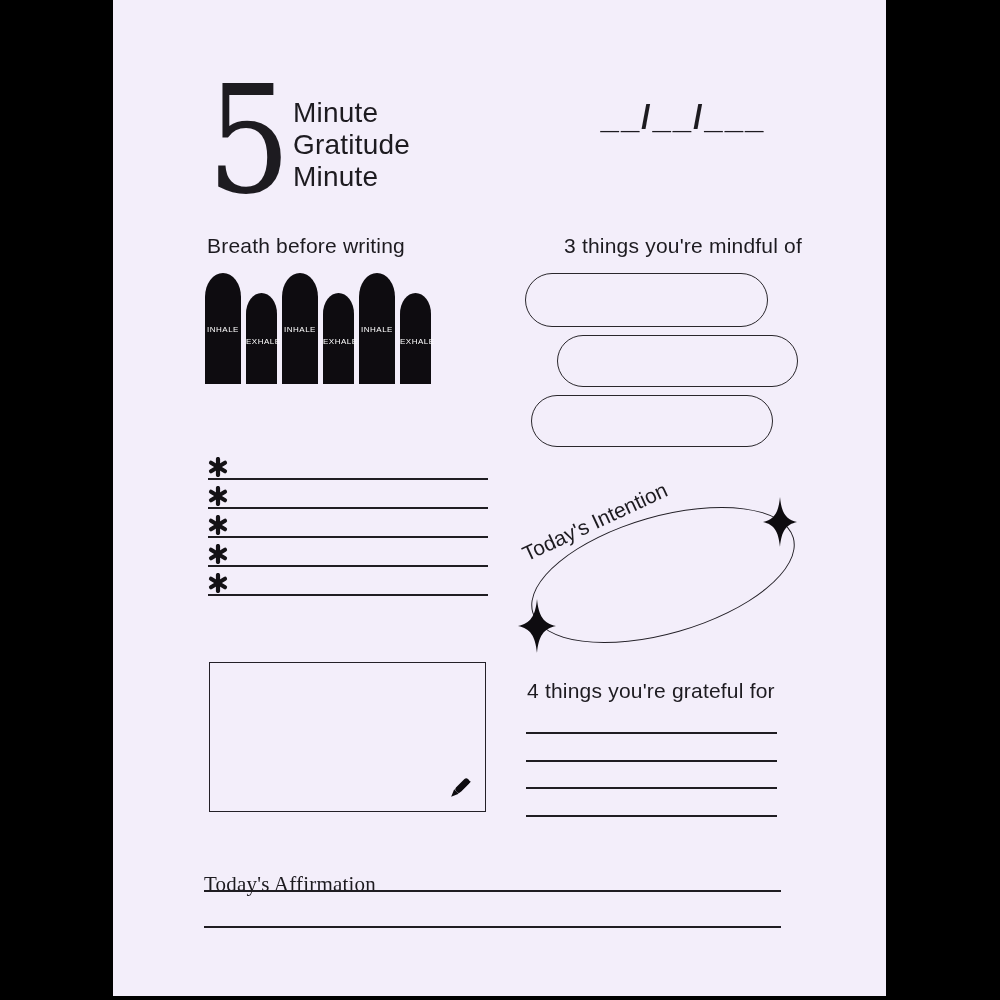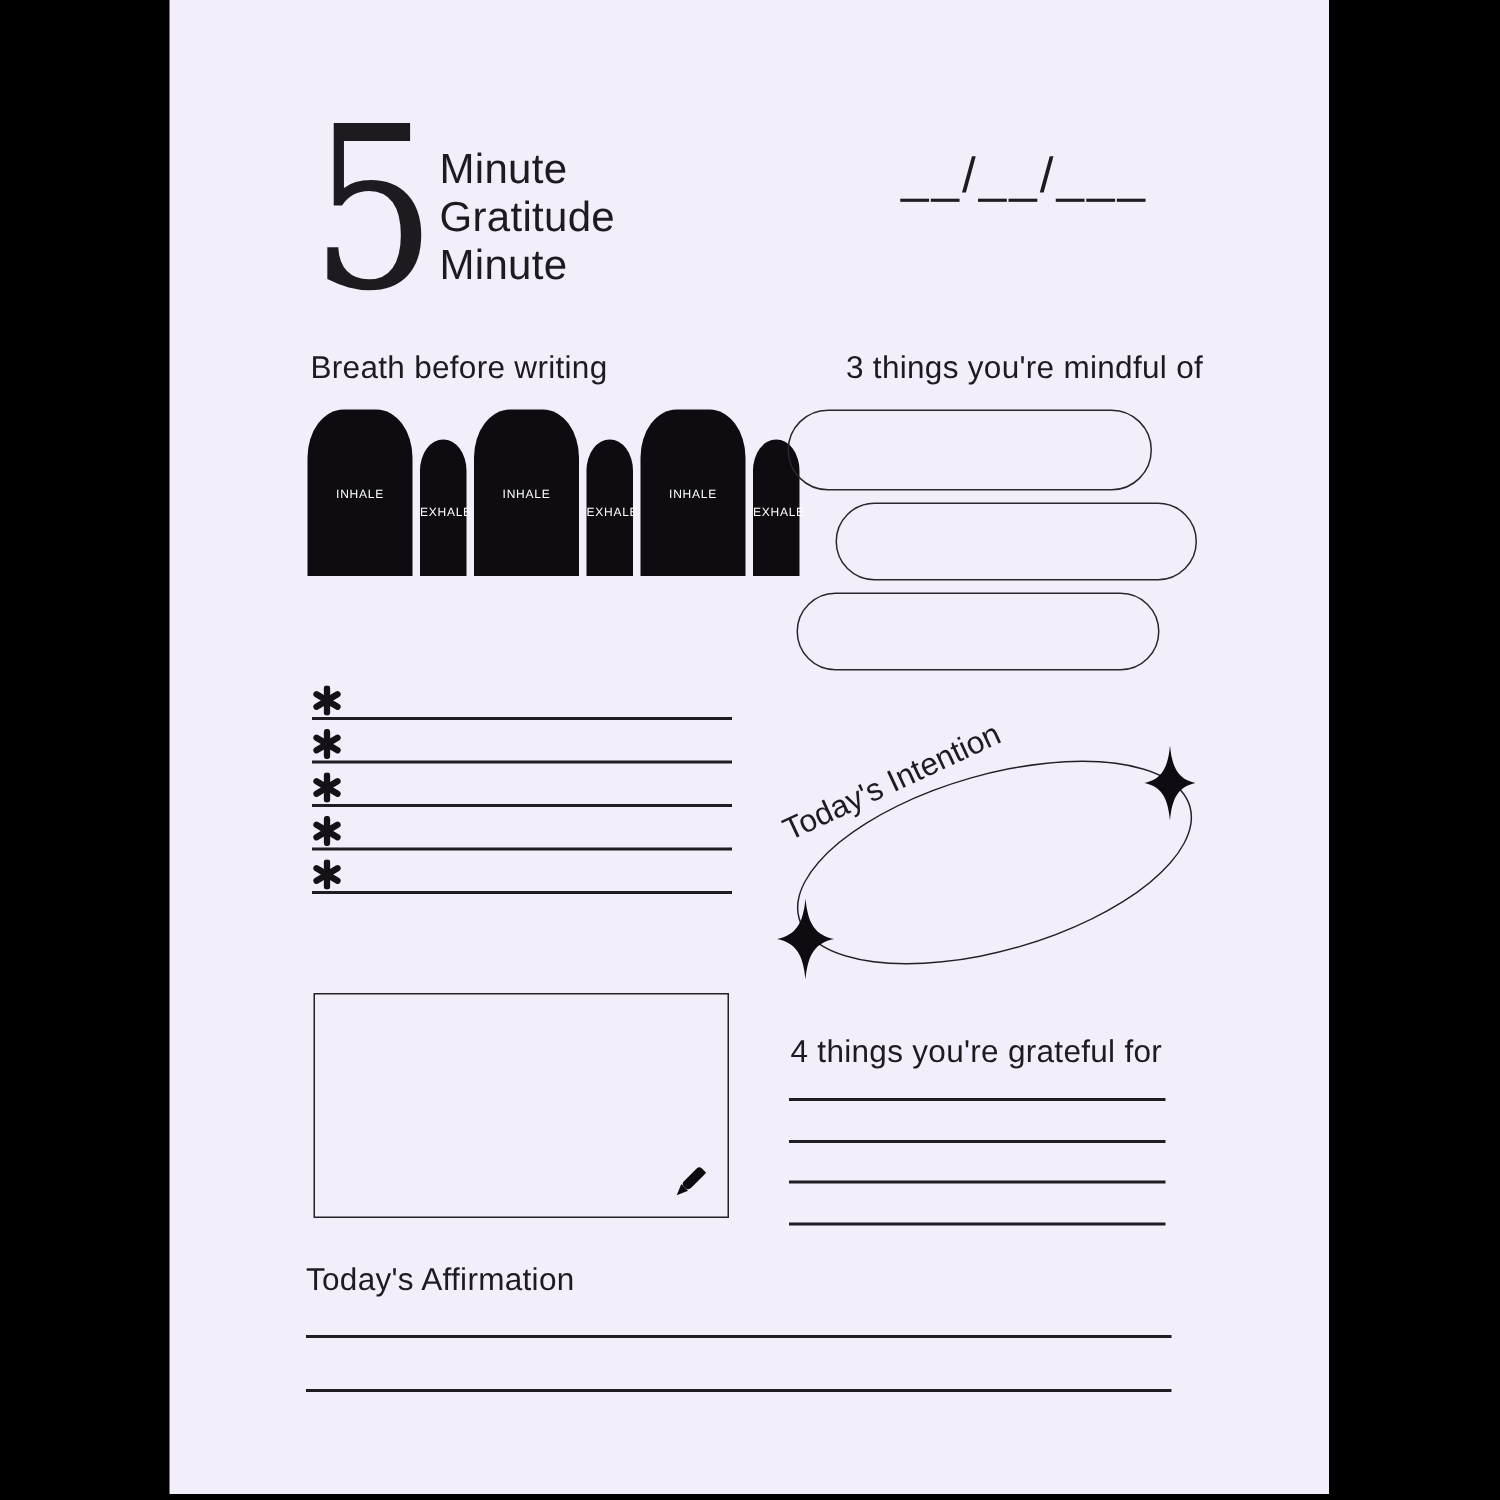--- a/index.html
+++ b/index.html
@@ -12,32 +12,32 @@
     background:#f3eefa;
   }
   .abs{position:absolute;}
   
   .big5{
     font-family:"DejaVu Serif","Liberation Serif",serif;
     font-size:150px;line-height:0.72;font-weight:500;
     transform:scaleX(0.88);transform-origin:left top;
   }
   .title-line{font-size:28px;line-height:32px;font-weight:400;letter-spacing:.2px;}
-  .date-field{font-size:33px;font-weight:400;letter-spacing:2px;text-align:center;width:250px;}
+  .date-field{font-size:33px;font-weight:700;letter-spacing:2px;text-align:center;width:250px;}
   .weekdays{font-size:28px;font-weight:400;letter-spacing:1.5px;text-align:center;width:260px;}
   
   .h{font-size:21px;font-weight:500;letter-spacing:.2px;}
   
   .arches{display:flex;align-items:flex-end;gap:5px;}
   .arch{
     background:#0e0c10;color:#fff;text-align:center;
     border-radius:24px 24px 0 0 / 32px 32px 0 0;
     font-size:8px;letter-spacing:.5px;font-weight:500;
   }
-  .arch.inhale{width:70px;height:111px;padding-top:52px;box-sizing:border-box;}
+  .arch.inhale{width:36px;height:111px;padding-top:52px;box-sizing:border-box;}
   .arch.exhale{width:31px;height:91px;padding-top:44px;box-sizing:border-box;}
   
   .pill{border:1.4px solid #2a272c;border-radius:28px;box-sizing:border-box;background:transparent;}
   
   .notice-rows{width:280px;}
   .notice-row{
     height:27px;display:flex;align-items:flex-end;
     border-bottom:2px solid #1f1d22;
   }
   .notice-row svg{margin-bottom:1px;}
@@ -145,24 +145,24 @@
     <div class="abs draw-box" style="left:96px;top:662px;">
       <svg width="30" height="30" viewBox="-15 -15 30 30">
         <g transform="rotate(45)" fill="#0e0c10">
           <rect x="-3.2" y="-12" width="6.4" height="17" rx="2.5"></rect>
           <path d="M-3.2,5 L0,12.5 L3.2,5 Z"></path>
           <rect x="1.6" y="-12" width="1.6" height="14"></rect>
         </g>
       </svg>
     </div>
 
-    <div class="abs h" style="left:414px;top:679px;margin-top:11px;">4 things you're grateful for</div>
+    <div class="abs h" style="left:414px;top:679px;">4 things you're grateful for</div>
     <div class="abs wline" style="left:413px;top:732px;width:251px;"></div>
     <div class="abs wline" style="left:413px;top:760px;width:251px;"></div>
     <div class="abs wline" style="left:413px;top:787px;width:251px;"></div>
     <div class="abs wline" style="left:413px;top:815px;width:251px;"></div>
 
-    <div class="abs h" style="left:91px;top:842px;">Today's Affirmation</div>
+    <div class="abs h" style="left:91px;top:872px;font-family:Liberation Serif, serif;">Today's Affirmation</div>
     <div class="abs wline" style="left:91px;top:890px;width:577px;"></div>
     <div class="abs wline" style="left:91px;top:926px;width:577px;"></div>
 
   </div>
 </div>
 
 </body></html>

